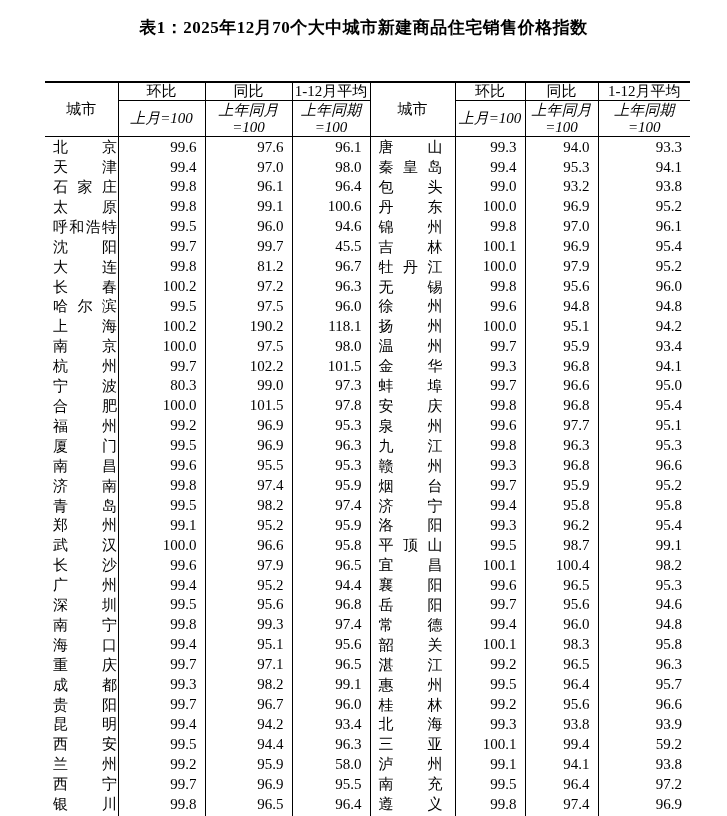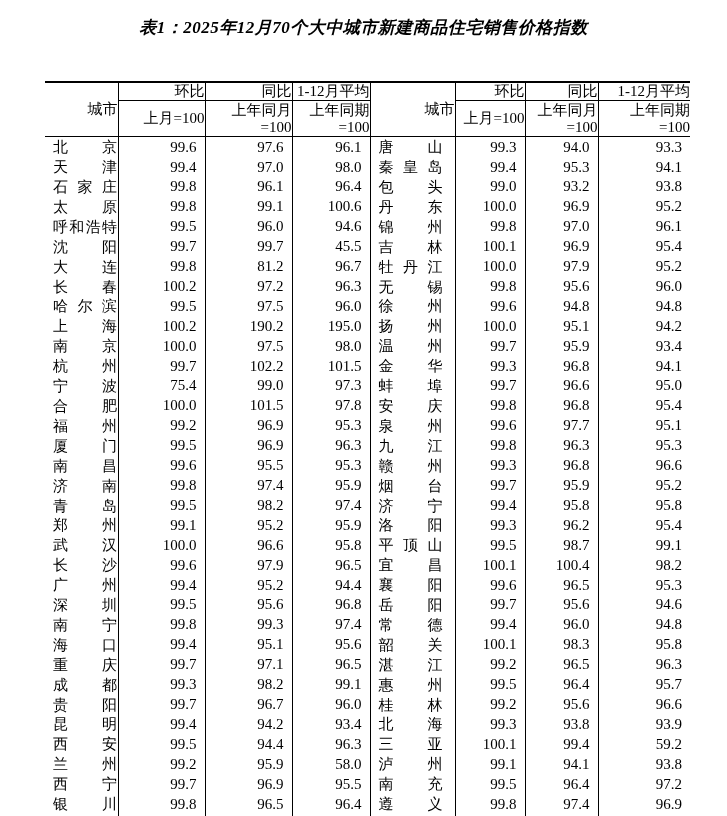--- a/index.html
+++ b/index.html
@@ -4,33 +4,33 @@
 <style>
   html,body { margin:0; padding:0; background:#ffffff; }
   body {
     width:727px; height:816px; overflow:hidden;
     font-family:"Liberation Serif", serif; color:#000;
   }
   .page { position:relative; width:727px; height:816px; background:#fff; }
   .title {
     position:absolute; top:16px; left:0; width:727px;
     text-align:center; font-size:17px; font-weight:bold;
-    letter-spacing:0.5px; white-space:nowrap;font-style:italic;
+    letter-spacing:0.5px; white-space:nowrap;
   }
   table.idx {
     position:absolute; left:45px; top:81px; width:645px;
     border-collapse:collapse; table-layout:fixed;
     border-top:2px solid #000; border-bottom:2px solid #000;
   }
   th {
-    font-weight:normal; font-size:15px; text-align:right;
+    font-weight:normal; font-size:15px; text-align:center;
     vertical-align:middle; padding:0; white-space:nowrap; line-height:17px;
   }
   thead tr.top-row { height:18px; }
-  thead tr.base-row { height:36px; }
+  thead tr.base-row { height:36px;font-style:italic; }
   thead th { border-bottom:1px solid #000; }
   thead tr.top-row th:not(:first-child),
   thead tr.base-row th,
   tbody td:not(:first-child) { border-left:1px solid #000; }
   th.base { white-space:pre-line; line-height:17px; }
   tbody td {
     height:18.7px; padding:0; font-size:15px; line-height:18.7px;
     vertical-align:middle; overflow:hidden;
   }
   td.num { text-align:right; padding-right:8px; }
@@ -233,21 +233,21 @@
           <td class="num">94.8</td>
           <td class="num">94.8</td>
         </tr>
         <tr>
           <td class="city"><span class="cityname">
               <span>上</span>
               <span>海</span>
             </span></td>
           <td class="num">100.2</td>
           <td class="num">190.2</td>
-          <td class="num">195.0</td>
+          <td class="num">118.1</td>
           <td class="city"><span class="cityname">
               <span>扬</span>
               <span>州</span>
             </span></td>
           <td class="num">100.0</td>
           <td class="num">95.1</td>
           <td class="num">94.2</td>
         </tr>
         <tr>
           <td class="city"><span class="cityname">
@@ -279,21 +279,21 @@
             </span></td>
           <td class="num">99.3</td>
           <td class="num">96.8</td>
           <td class="num">94.1</td>
         </tr>
         <tr>
           <td class="city"><span class="cityname">
               <span>宁</span>
               <span>波</span>
             </span></td>
-          <td class="num">75.4</td>
+          <td class="num">80.3</td>
           <td class="num">99.0</td>
           <td class="num">97.3</td>
           <td class="city"><span class="cityname">
               <span>蚌</span>
               <span>埠</span>
             </span></td>
           <td class="num">99.7</td>
           <td class="num">96.6</td>
           <td class="num">95.0</td>
         </tr>

